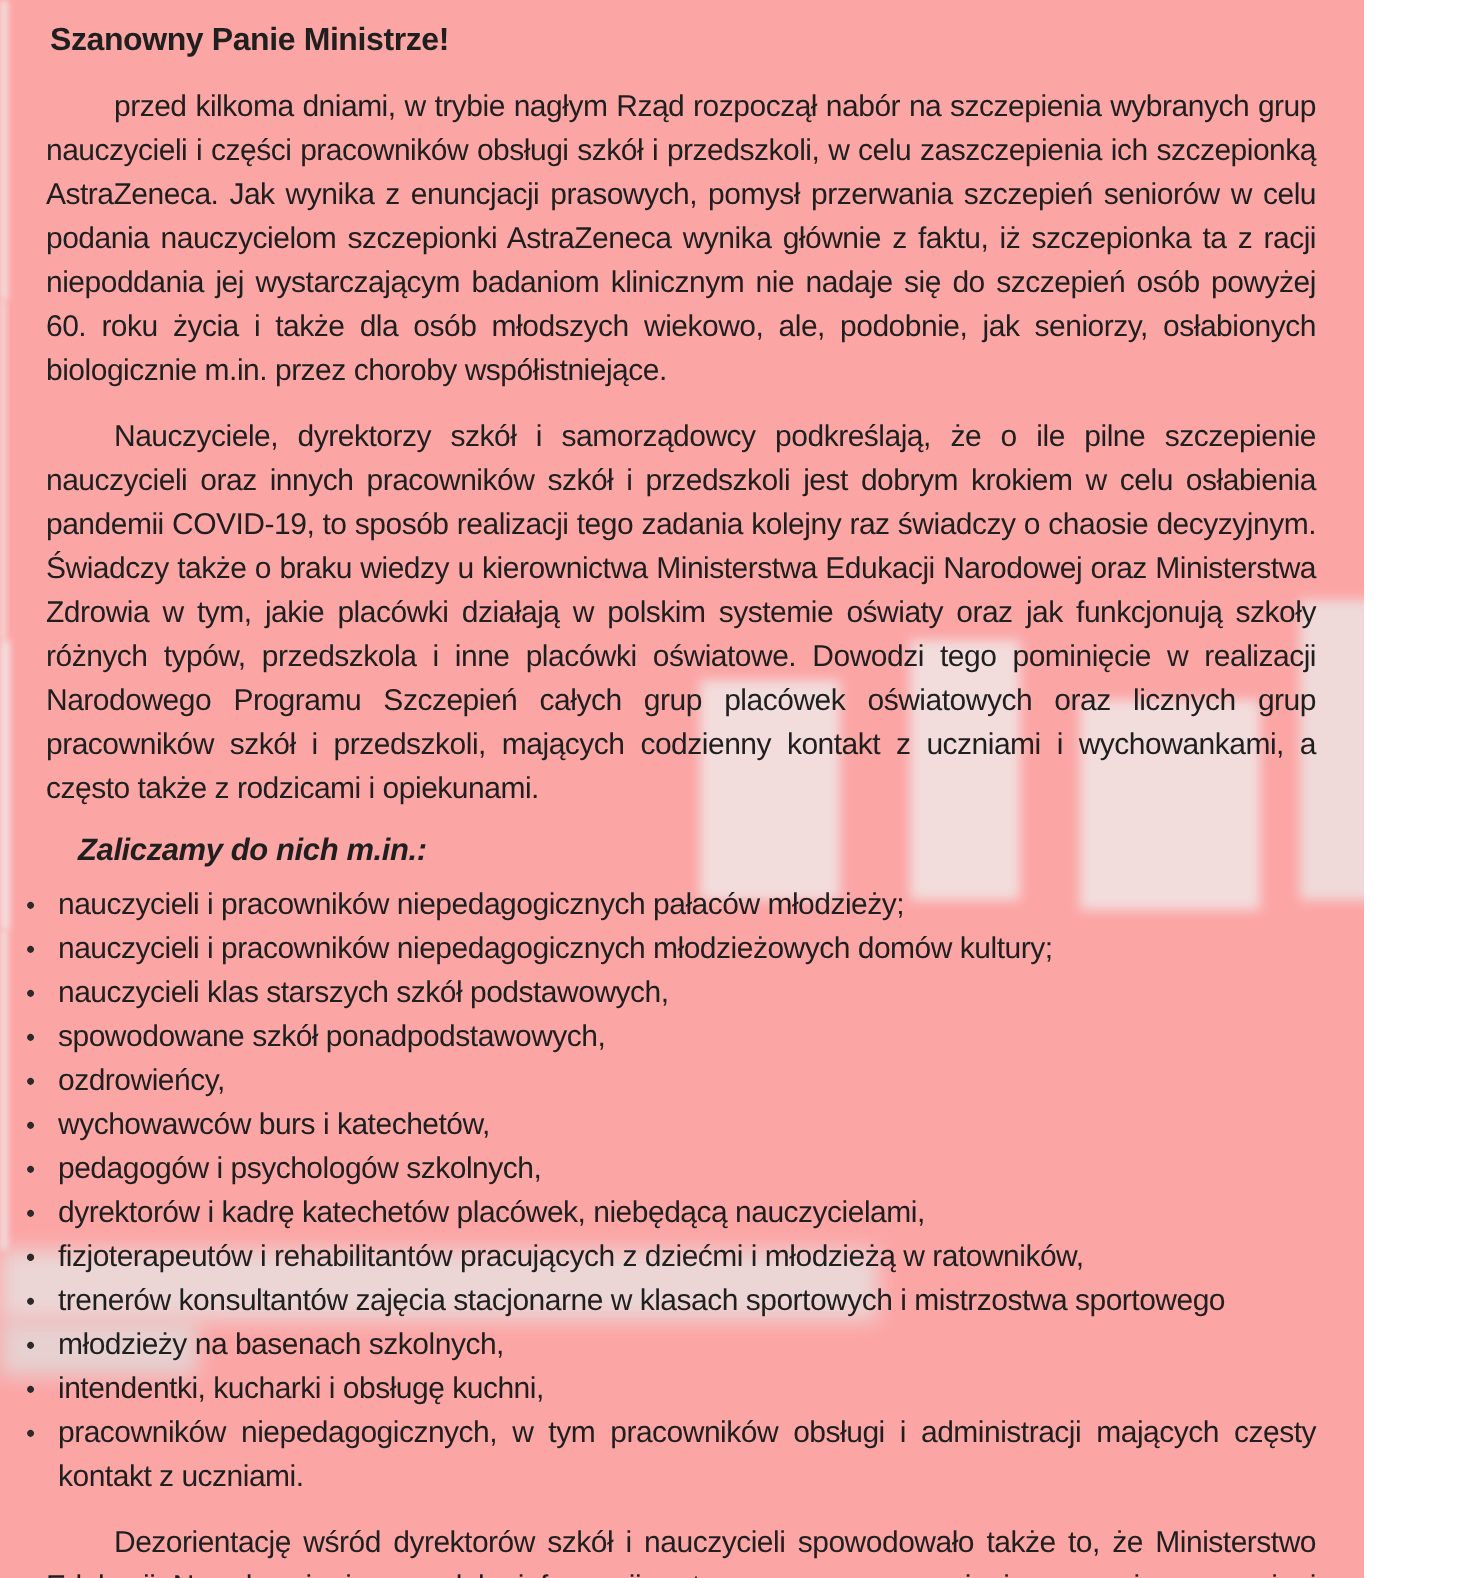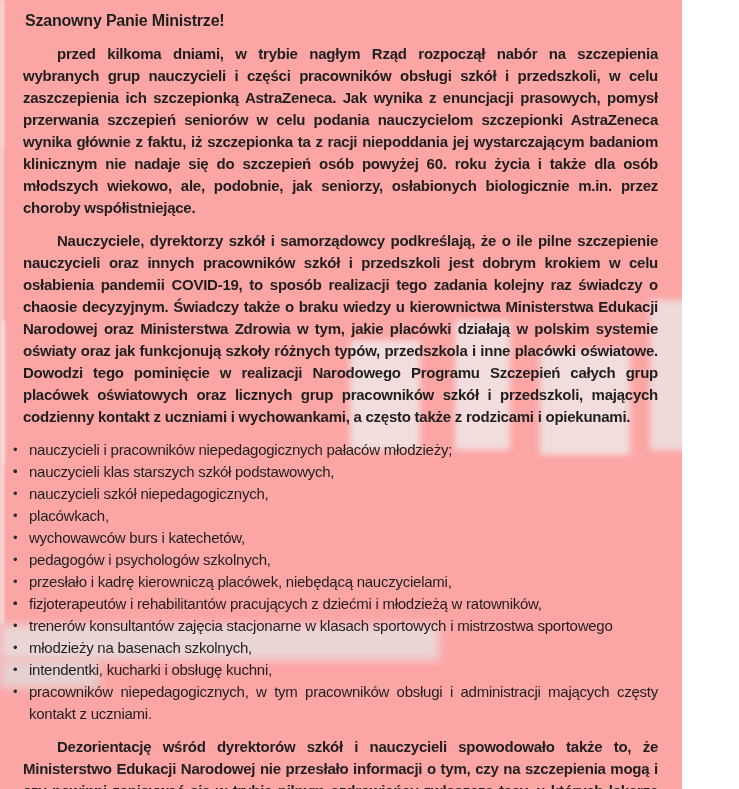--- a/index.html
+++ b/index.html
@@ -43,21 +43,20 @@
     margin: 4px 0 13px 2px;
     letter-spacing: -0.2px;
   }
   .para {
     font-size: 15px;
     line-height: 22px;
     letter-spacing: -0.25px;
     text-align: justify;
     text-indent: 34px;
     margin: 0 0 11px 0;
-    font-weight: bold;
   }
   .list-heading {
     font-size: 15.5px;
     font-weight: bold;
     font-style: italic;
     letter-spacing: -0.2px;
     margin: 2px 0 7px 16px;
   }
   .bullet-list {
     list-style: none;
@@ -101,30 +100,31 @@
   </div>
 
   <div class="content">
 
     <div class="salutation">Szanowny Panie Ministrze!</div>
 
     <p class="para">przed kilkoma dniami, w trybie nagłym Rząd rozpoczął nabór na szczepienia wybranych grup nauczycieli i części pracowników obsługi szkół i przedszkoli, w celu zaszczepienia ich szczepionką AstraZeneca. Jak wynika z enuncjacji prasowych, pomysł przerwania szczepień seniorów w celu podania nauczycielom szczepionki AstraZeneca wynika głównie z faktu, iż szczepionka ta z racji niepoddania jej wystarczającym badaniom klinicznym nie nadaje się do szczepień osób powyżej 60. roku życia i także dla osób młodszych wiekowo, ale, podobnie, jak seniorzy, osłabionych biologicznie m.in. przez choroby współistniejące.</p>
 
     <p class="para">Nauczyciele, dyrektorzy szkół i samorządowcy podkreślają, że o ile pilne szczepienie nauczycieli oraz innych pracowników szkół i przedszkoli jest dobrym krokiem w celu osłabienia pandemii COVID-19, to sposób realizacji tego zadania kolejny raz świadczy o chaosie decyzyjnym. Świadczy także o braku wiedzy u kierownictwa Ministerstwa Edukacji Narodowej oraz Ministerstwa Zdrowia w tym, jakie placówki działają w polskim systemie oświaty oraz jak funkcjonują szkoły różnych typów, przedszkola i inne placówki oświatowe. Dowodzi tego pominięcie w realizacji Narodowego Programu Szczepień całych grup placówek oświatowych oraz licznych grup pracowników szkół i przedszkoli, mających codzienny kontakt z uczniami i wychowankami, a często także z rodzicami i opiekunami.</p>
 
+    <div class="list-heading">Zaliczamy do nich m.in.:</div>
 
     <ul class="bullet-list">
       <li class="bullet-item"><span class="dot">•</span><span>nauczycieli i pracowników niepedagogicznych pałaców młodzieży;</span></li>
-      <li class="bullet-item"><span class="dot">•</span></li>
+      <li class="bullet-item"><span class="dot">•</span><span>nauczycieli i pracowników niepedagogicznych młodzieżowych domów kultury;</span></li>
       <li class="bullet-item"><span class="dot">•</span><span>nauczycieli klas starszych szkół podstawowych,</span></li>
-      <li class="bullet-item"><span class="dot">•</span><span>nauczycieli szkół niepedagogicznych,</span></li>
-      <li class="bullet-item"><span class="dot">•</span><span>placówkach,</span></li>
+      <li class="bullet-item"><span class="dot">•</span><span>spowodowane szkół ponadpodstawowych,</span></li>
+      <li class="bullet-item"><span class="dot">•</span><span>ozdrowieńcy,</span></li>
       <li class="bullet-item"><span class="dot">•</span><span>wychowawców burs i katechetów,</span></li>
       <li class="bullet-item"><span class="dot">•</span><span>pedagogów i psychologów szkolnych,</span></li>
-      <li class="bullet-item"><span class="dot">•</span><span>przesłało i kadrę kierowniczą placówek, niebędącą nauczycielami,</span></li>
+      <li class="bullet-item"><span class="dot">•</span><span>dyrektorów i kadrę katechetów placówek, niebędącą nauczycielami,</span></li>
       <li class="bullet-item"><span class="dot">•</span></li>
       <li class="bullet-item"><span class="dot">•</span><span>fizjoterapeutów i rehabilitantów pracujących z dziećmi i młodzieżą w ratowników,</span></li>
       <li class="bullet-item"><span class="dot">•</span><span>trenerów konsultantów zajęcia stacjonarne w klasach sportowych i mistrzostwa sportowego</span></li>
       <li class="bullet-item"><span class="dot">•</span><span>młodzieży na basenach szkolnych,</span></li>
       <li class="bullet-item"><span class="dot">•</span><span>intendentki, kucharki i obsługę kuchni,</span></li>
       <li class="bullet-item"><span class="dot">•</span><span>pracowników niepedagogicznych, w tym pracowników obsługi i administracji mających częsty kontakt z uczniami.</span></li>
     </ul>
 
     <p class="para">Dezorientację wśród dyrektorów szkół i nauczycieli spowodowało także to, że Ministerstwo Edukacji Narodowej nie przesłało informacji o tym, czy na szczepienia mogą i czy powinni zapisywać się w trybie pilnym ozdrowieńcy zwłaszcza tacy, u których lekarze rodzinni stwierdzają trwające nasilenie chorób współistniejących i osłabienie organizmu spowodowane przebytym zakażeniem COVID-19.</p>
 

